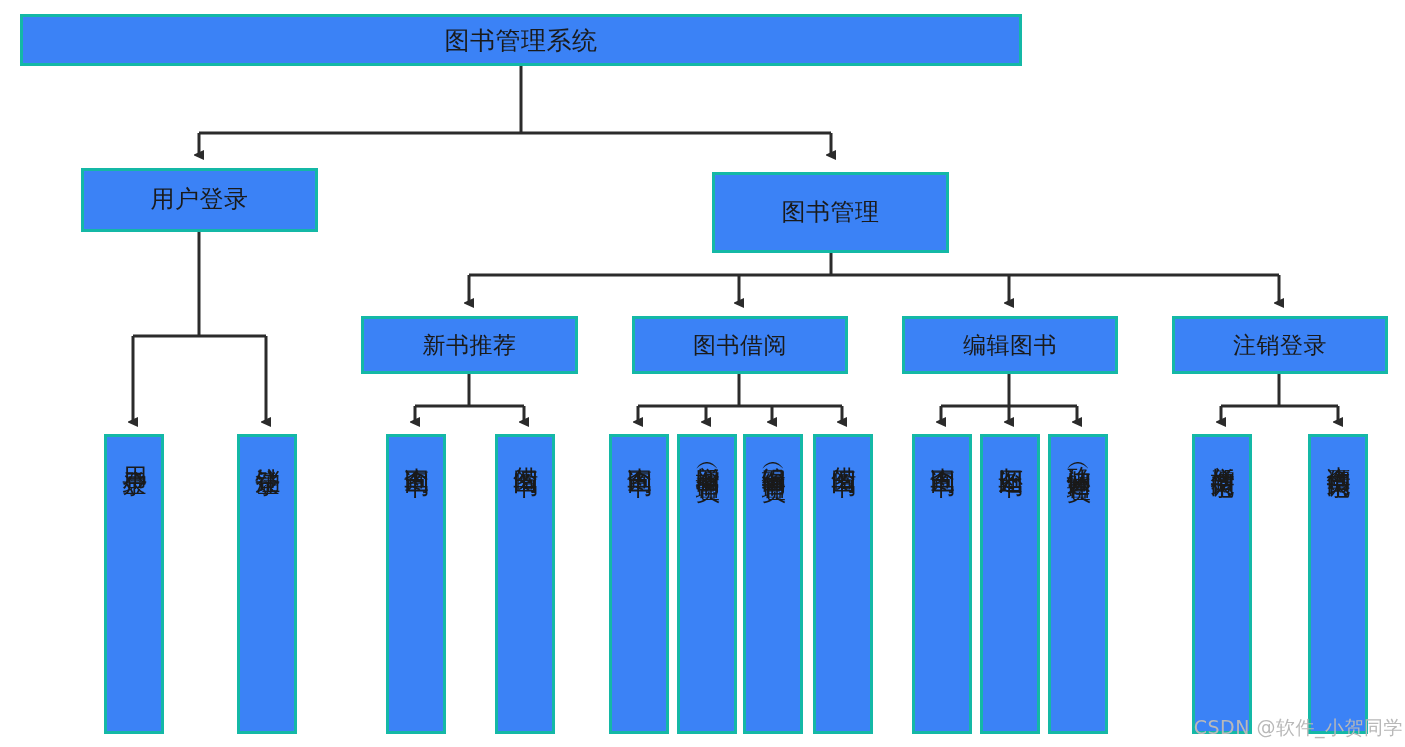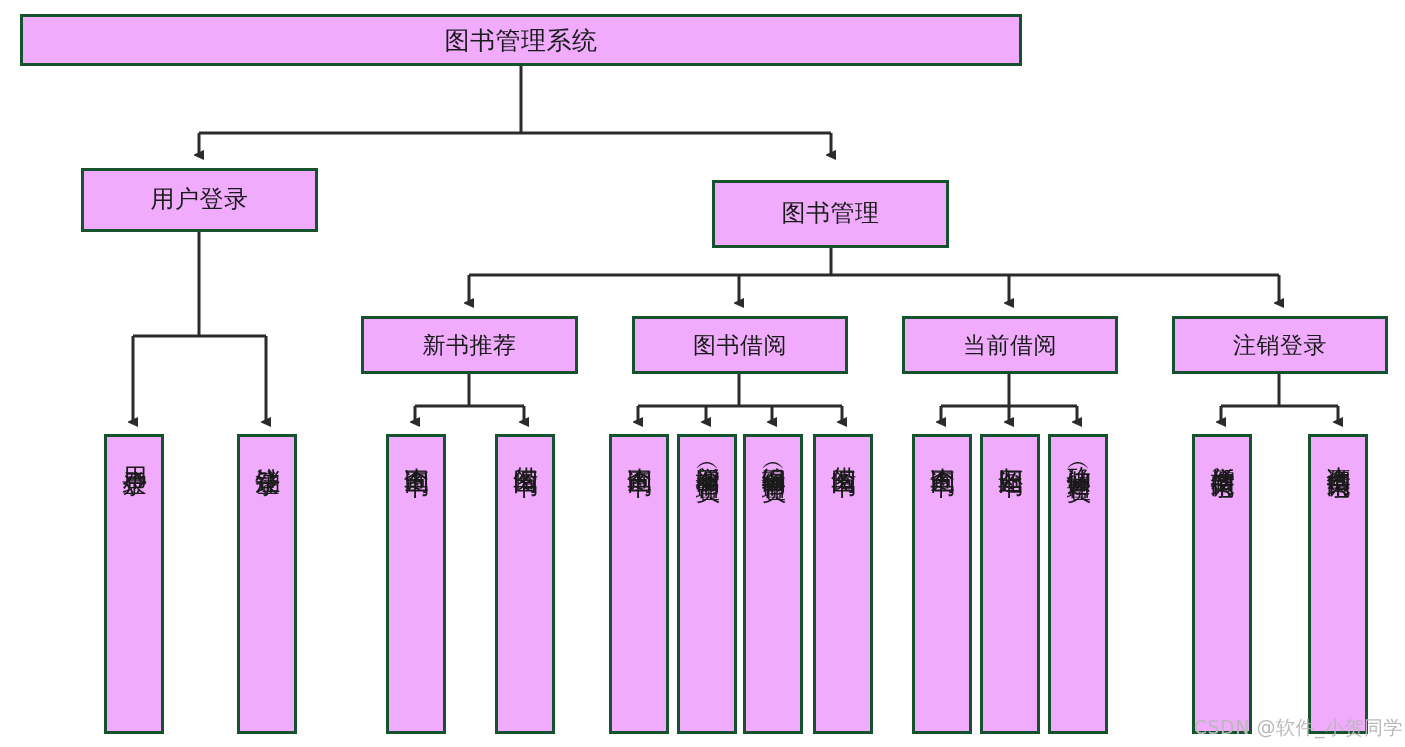--- a/index.html
+++ b/index.html
@@ -21,22 +21,22 @@
     position: absolute;
     left: 0;
     top: 0;
     width: 1405px;
     height: 747px;
     pointer-events: none;
   }
   .node {
     position: absolute;
     box-sizing: border-box;
-    background: #f0abfc;
-    border: 3px solid #14532d;
+    background: #3b82f6;
+    border: 3px solid #14b8a6;
     display: flex;
     align-items: center;
     justify-content: center;
     color: #1a1a1a;
   }
   .node .label {
     display: block;
     text-align: center;
     line-height: 1.08;
     letter-spacing: 0.5px;
@@ -127,32 +127,32 @@
     </g>
   </svg>
 
   <div class="node node-root" style="left:20px; top:14px; width:1002px; height:52px;">
     <span class="label">图书管理系统</span>
   </div>
 
   <div class="node node-l2" style="left:81px; top:168px; width:237px; height:64px;">
     <span class="label">用户登录</span>
   </div>
-  <div class="node node-l2" style="left:712px; top:180px; width:237px; height:68px;">
+  <div class="node node-l2" style="left:712px; top:172px; width:237px; height:81px;">
     <span class="label">图书管理</span>
   </div>
 
   <div class="node node-l3" style="left:361px; top:316px; width:217px; height:58px;">
     <span class="label">新书推荐</span>
   </div>
   <div class="node node-l3" style="left:632px; top:316px; width:216px; height:58px;">
     <span class="label">图书借阅</span>
   </div>
   <div class="node node-l3" style="left:902px; top:316px; width:216px; height:58px;">
-    <span class="label">当前借阅</span>
+    <span class="label">编辑图书</span>
   </div>
   <div class="node node-l3" style="left:1172px; top:316px; width:216px; height:58px;">
     <span class="label">注销登录</span>
   </div>
 
   <div class="node node-leaf" style="left:104px; top:434px; width:60px; height:300px;">
     <span class="label">用户登录</span>
   </div>
   <div class="node node-leaf" style="left:237px; top:434px; width:60px; height:300px;">
     <span class="label">注销登录</span>

